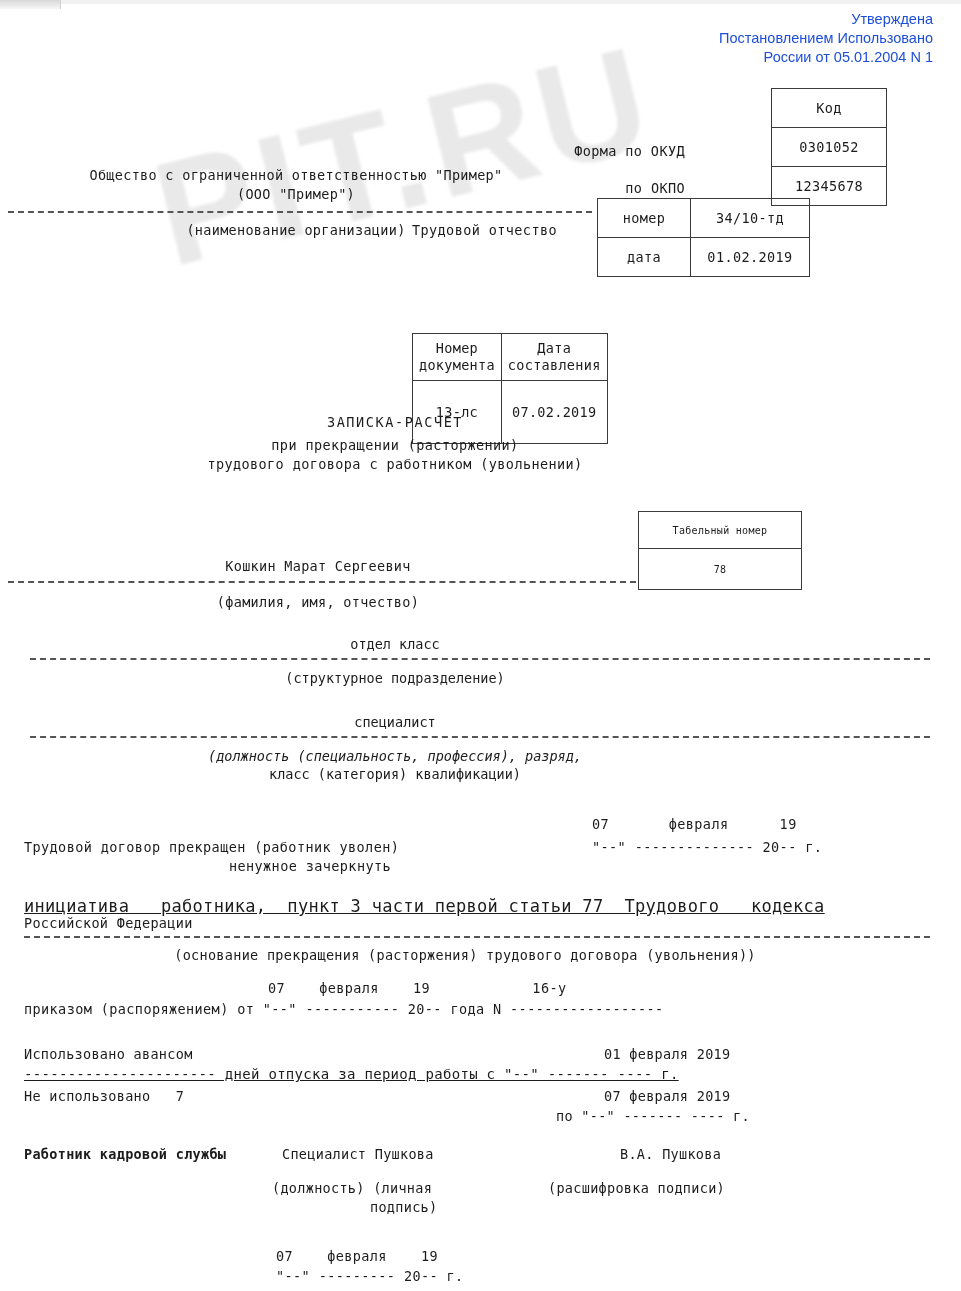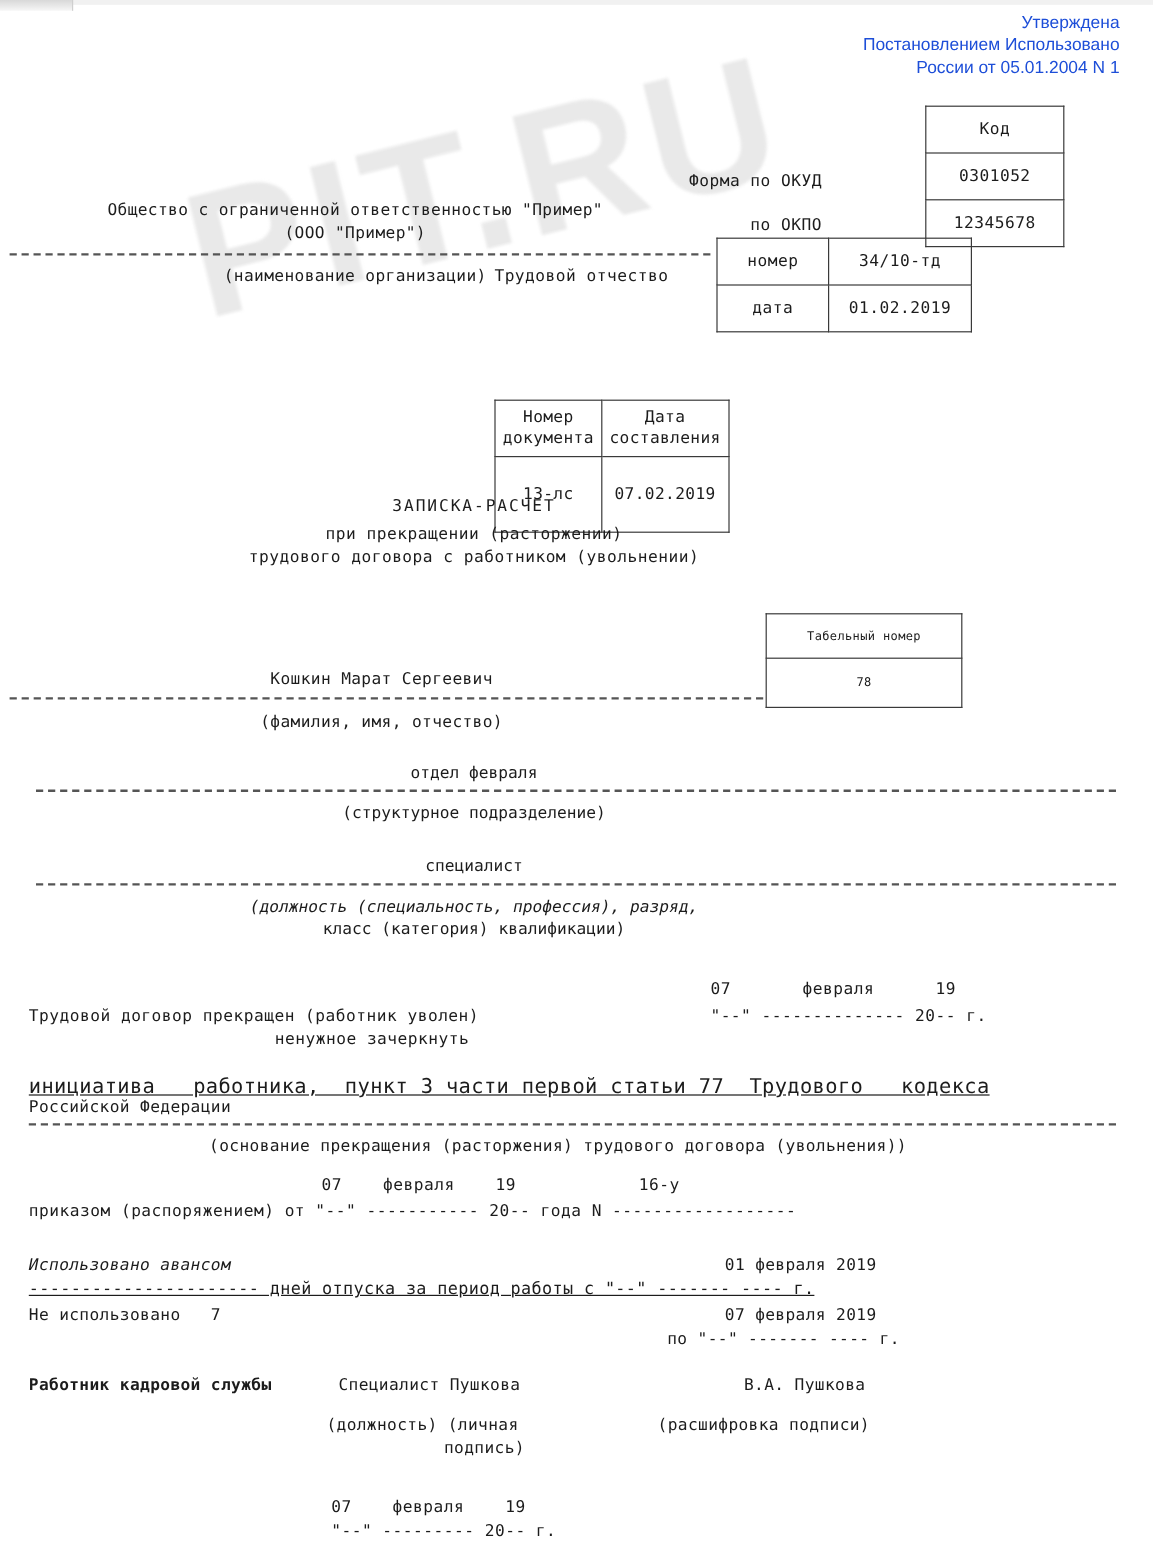--- a/index.html
+++ b/index.html
@@ -383,21 +383,20 @@
     white-space: pre;
     letter-spacing: 0.4px;
   }
 
   
   .vac-used-label {
     position: absolute;
     left: 24px; top: 1046px;
     font-size: 13.5px;
     letter-spacing: 0.3px;
-    font-style: italic;
   }
   .vac-from-date {
     position: absolute;
     left: 604px; top: 1046px;
     font-size: 13.5px;
     letter-spacing: 0.3px;
   }
   .vac-line1 {
     position: absolute;
     left: 24px; top: 1066px;
@@ -574,21 +573,21 @@
       <tr>
         <td class="val">78</td>
       </tr>
     </tbody>
       </table>
 
     <div class="fio-value">Кошкин Марат Сергеевич</div>
     <div class="fio-rule"></div>
     <div class="fio-caption">(фамилия, имя, отчество)</div>
 
-    <div class="dept-value">отдел февраля</div>
+    <div class="dept-value">отдел класс</div>
     <div class="dept-rule"></div>
     <div class="dept-caption">(структурное подразделение)</div>
 
     <div class="pos-value">специалист</div>
     <div class="pos-rule"></div>
     <div class="pos-caption1">(должность (специальность, профессия), разряд,</div>
     <div class="pos-caption2">класс (категория) квалификации)</div>
 
     <div class="term-fill">07       февраля      19</div>
     <div class="term-label">Трудовой договор прекращен (работник уволен)</div>

